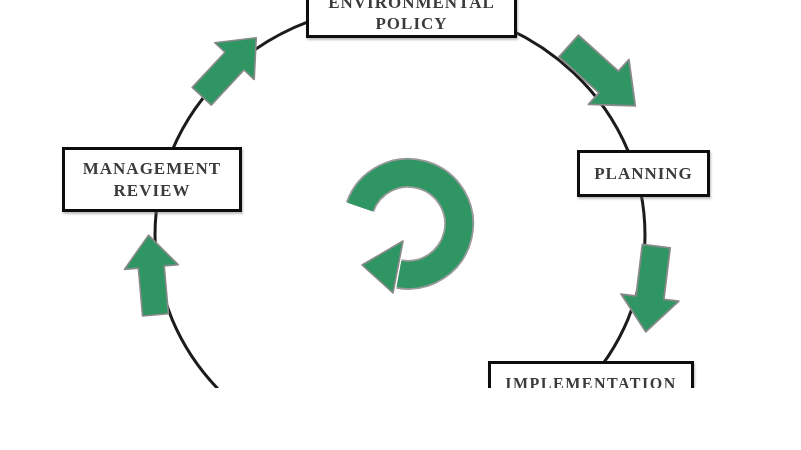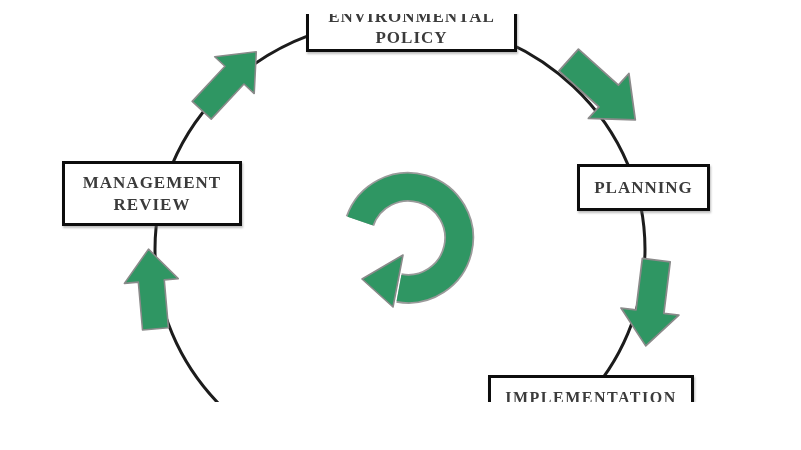--- a/index.html
+++ b/index.html
@@ -2,21 +2,20 @@
 <html style="--arrow-green: #2F9663; --ring-black: #1c1c1c; --box-border: #0d0d0d; --text: #3b3b3b; --background: #ffffff;"><head>
 <meta charset="utf-8">
 <style>
   html,body{margin:0;padding:0;background:#fff;}
   #stage{
     position:relative;
     width:801px;height:388px;
     overflow:hidden;
     background:var(--background,#ffffff);
     font-family:"Liberation Serif","DejaVu Serif",serif;
-    margin-top:14px;
   }
   #diagram-svg{position:absolute;left:0;top:0;z-index:1;}
   .ring{fill:none;stroke:var(--ring-black,#1c1c1c);stroke-width:3;}
   .block-arrow{
     fill:var(--arrow-green,#2F9663);
     stroke:#8a8a8a;stroke-width:1.6;stroke-linejoin:round;
   }
   .cycle-arc-under{fill:none;stroke:#9a9a9a;stroke-width:30;}
   .cycle-arc{fill:none;stroke:var(--arrow-green,#2F9663);stroke-width:26.5;}
   .cycle-head{fill:var(--arrow-green,#2F9663);stroke:#8a8a8a;stroke-width:1.6;stroke-linejoin:round;}

